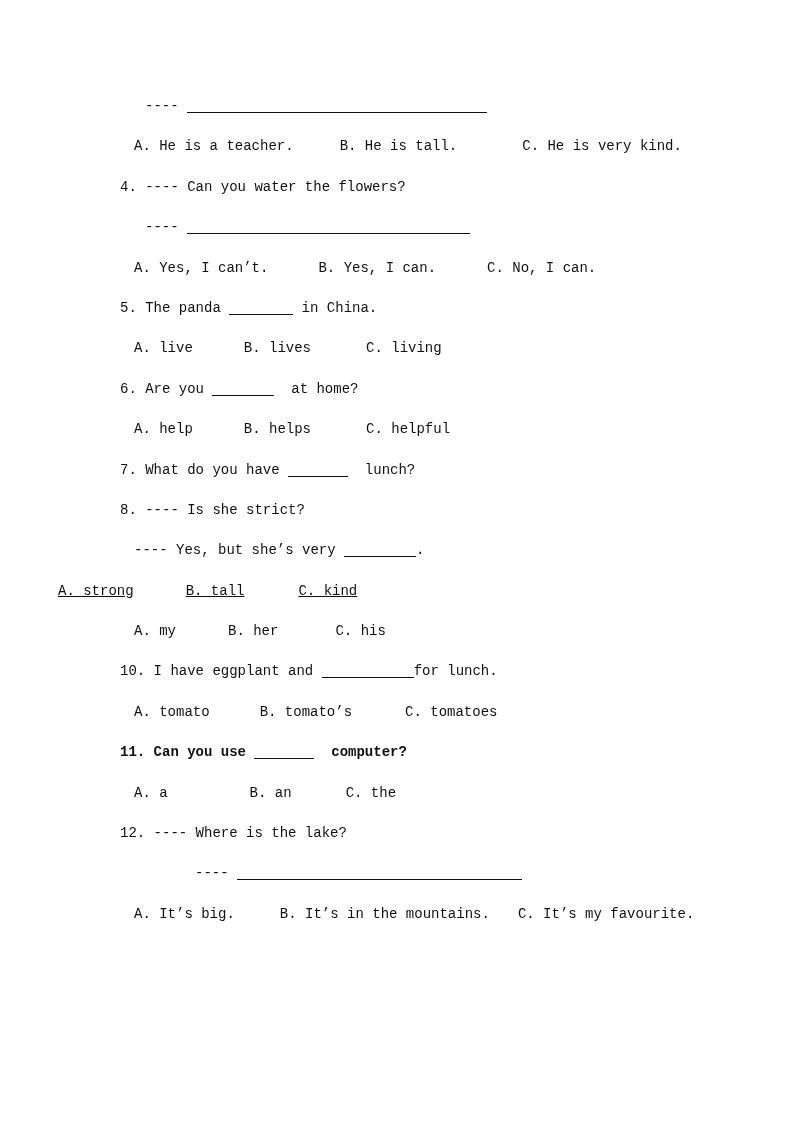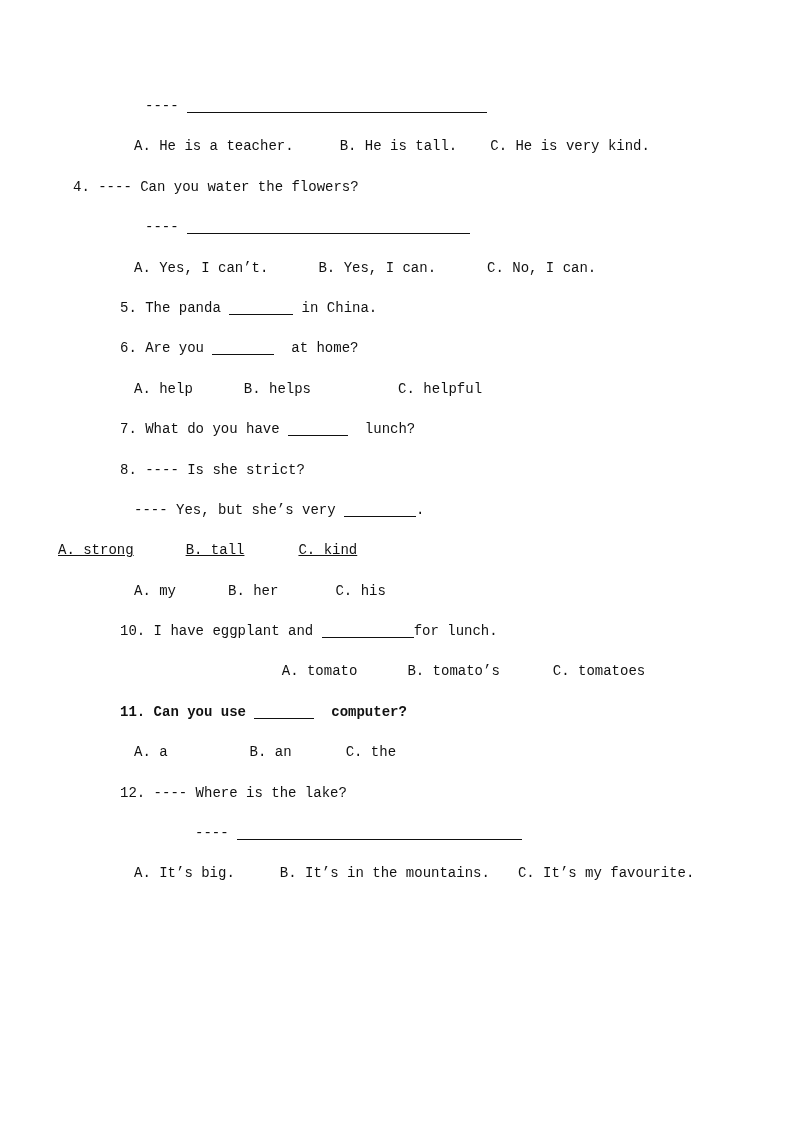--- a/index.html
+++ b/index.html
@@ -34,33 +34,34 @@
     border-bottom: 1.4px solid #111111;
     vertical-align: -3px;
   }
 </style>
 </head>
 <body>
 
 <div class="page">
   <div class="doc" id="doc">
       <div class="line" style="padding-left: 145px;"><span class="run">---- </span><span class="blank" style="width: 300px;"></span></div>
-      <div class="line" style="padding-left: 134px;"><span class="run" style="margin-right: 46px;">A. He is a teacher.</span><span class="run" style="margin-right: 33px;">B. He is tall.</span><span class="run">C. He is very kind.</span></div>
-      <div class="line" style="padding-left: 73px;"><span class="run">4. ---- Can you water the flowers?</span></div>
+      <div class="line" style="padding-left: 134px;"><span class="run" style="margin-right: 46px;">A. He is a teacher.</span><span class="run" style="margin-right: 65px;">B. He is tall.</span><span class="run">C. He is very kind.</span></div>
+      <div class="line" style="padding-left: 120px;"><span class="run">4. ---- Can you water the flowers?</span></div>
       <div class="line" style="padding-left: 145px;"><span class="run">---- </span><span class="blank" style="width: 283px;"></span></div>
       <div class="line" style="padding-left: 134px;"><span class="run" style="margin-right: 50px;">A. Yes, I can’t.</span><span class="run" style="margin-right: 51px;">B. Yes, I can.</span><span class="run">C. No, I can.</span></div>
       <div class="line" style="padding-left: 120px;"><span class="run">5. The panda </span><span class="blank" style="width: 64px;"></span><span class="run"> in China.</span></div>
+      <div class="line" style="padding-left: 134px;"><span class="run" style="margin-right: 51px;">A. live</span><span class="run" style="margin-right: 55px;">B. lives</span><span class="run">C. living</span></div>
       <div class="line" style="padding-left: 120px;"><span class="run">6. Are you </span><span class="blank" style="width: 62px;"></span><span class="run">  at home?</span></div>
-      <div class="line" style="padding-left: 134px;"><span class="run" style="margin-right: 51px; text-align: center;">A. help</span><span class="run" style="margin-right: 87px;">B. helps</span><span class="run">C. helpful</span></div>
+      <div class="line" style="padding-left: 134px;"><span class="run" style="margin-right: 51px; text-align: center;">A. help</span><span class="run" style="margin-right: 55px;">B. helps</span><span class="run">C. helpful</span></div>
       <div class="line" style="padding-left: 120px;"><span class="run">7. What do you have </span><span class="blank" style="width: 60px;"></span><span class="run">  lunch?</span></div>
       <div class="line" style="padding-left: 120px;"><span class="run">8. ---- Is she strict?</span></div>
       <div class="line" style="padding-left: 134px;"><span class="run">---- Yes, but she’s very </span><span class="blank" style="width: 72px;"></span><span class="run">.</span></div>
       <div class="line" style="padding-left: 58px; text-decoration: underline;"><span class="run" style="margin-right: 52px;">A. strong</span><span class="run" style="margin-right: 54px;">B. tall</span><span class="run">C. kind</span></div>
       <div class="line" style="padding-left: 134px;"><span class="run" style="margin-right: 52px;">A. my</span><span class="run" style="margin-right: 57px;">B. her</span><span class="run">C. his</span></div>
       <div class="line" style="padding-left: 120px;"><span class="run">10. I have eggplant and </span><span class="blank" style="width: 92px;"></span><span class="run">for lunch.</span></div>
-      <div class="line" style="padding-left: 134px; text-align: center;"><span class="run" style="margin-right: 50px;">A. tomato</span><span class="run" style="margin-right: 53px;">B. tomato’s</span><span class="run">C. tomatoes</span></div>
+      <div class="line" style="padding-left: 134px;"><span class="run" style="margin-right: 50px;">A. tomato</span><span class="run" style="margin-right: 53px;">B. tomato’s</span><span class="run">C. tomatoes</span></div>
       <div class="line" style="padding-left: 120px; font-weight: bold;"><span class="run">11. Can you use </span><span class="blank" style="width: 60px;"></span><span class="run">  computer?</span></div>
       <div class="line" style="padding-left: 134px;"><span class="run" style="margin-right: 54px;">A. a</span><span class="run" style="margin-right: 54px; margin-left: 28px;">B. an</span><span class="run">C. the</span></div>
       <div class="line" style="padding-left: 120px;"><span class="run">12. ---- Where is the lake?</span></div>
       <div class="line" style="padding-left: 195px;"><span class="run">---- </span><span class="blank" style="width: 285px;"></span></div>
       <div class="line" style="padding-left: 134px;"><span class="run" style="margin-right: 45px;">A. It’s big.</span><span class="run" style="margin-right: 28px;">B. It’s in the mountains.</span><span class="run">C. It’s my favourite.</span></div>
     </div>
 </div>
 
 </body></html>

